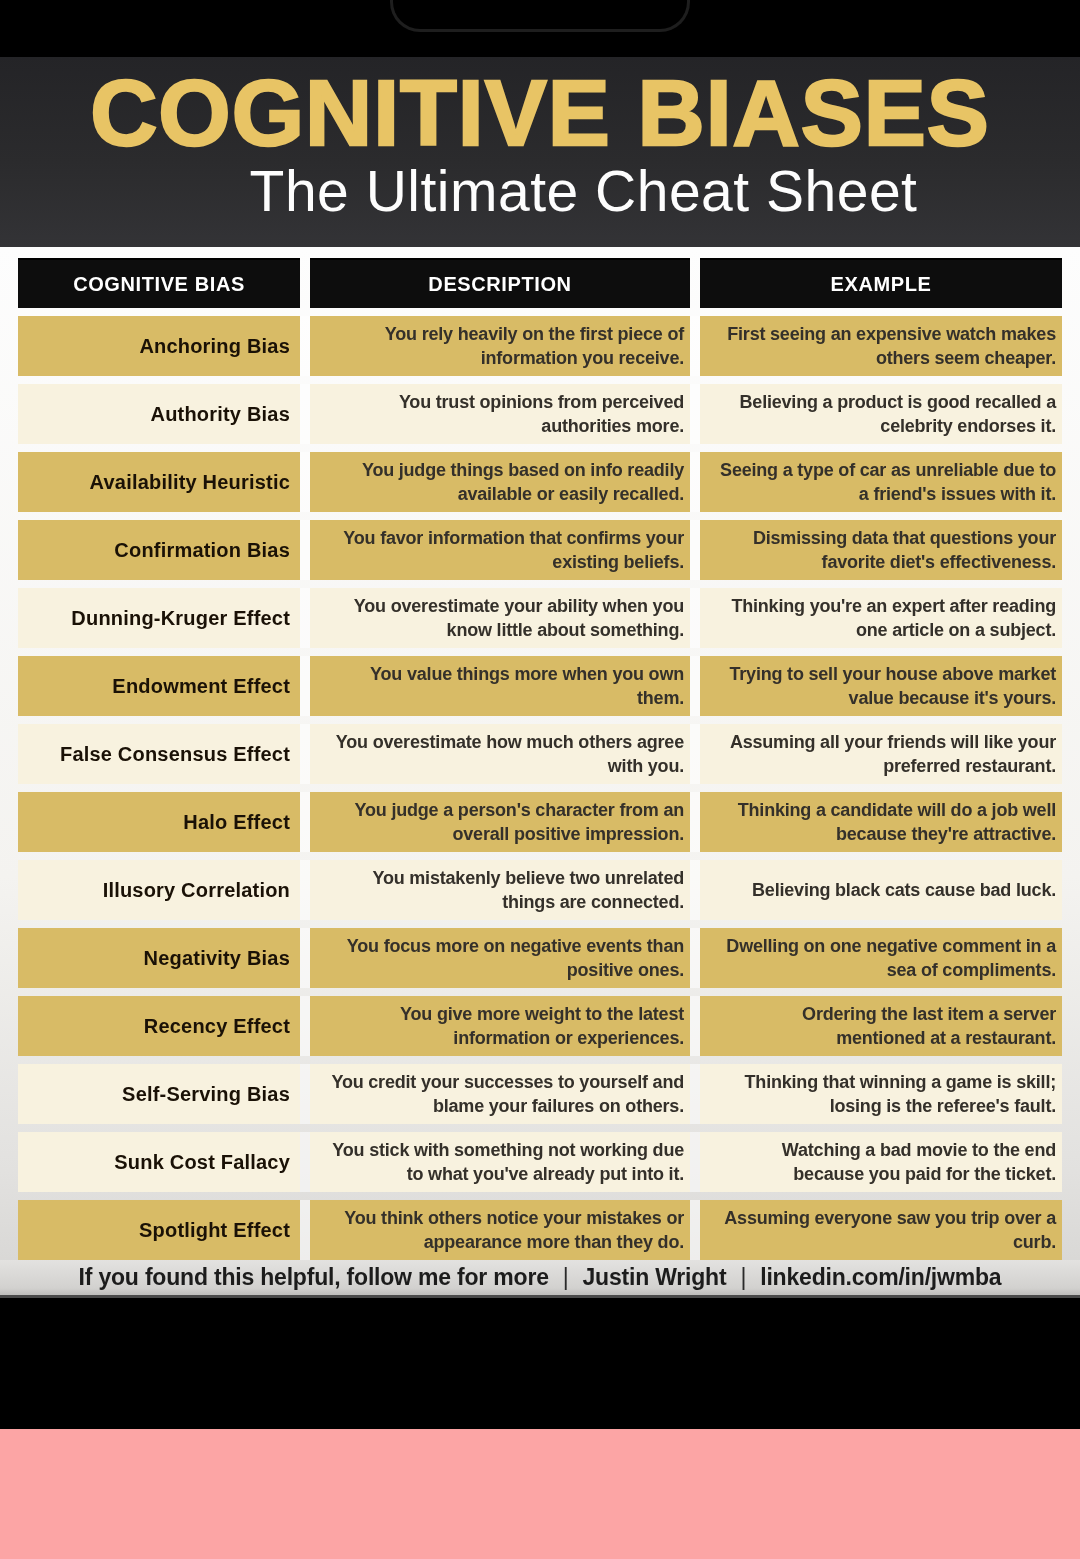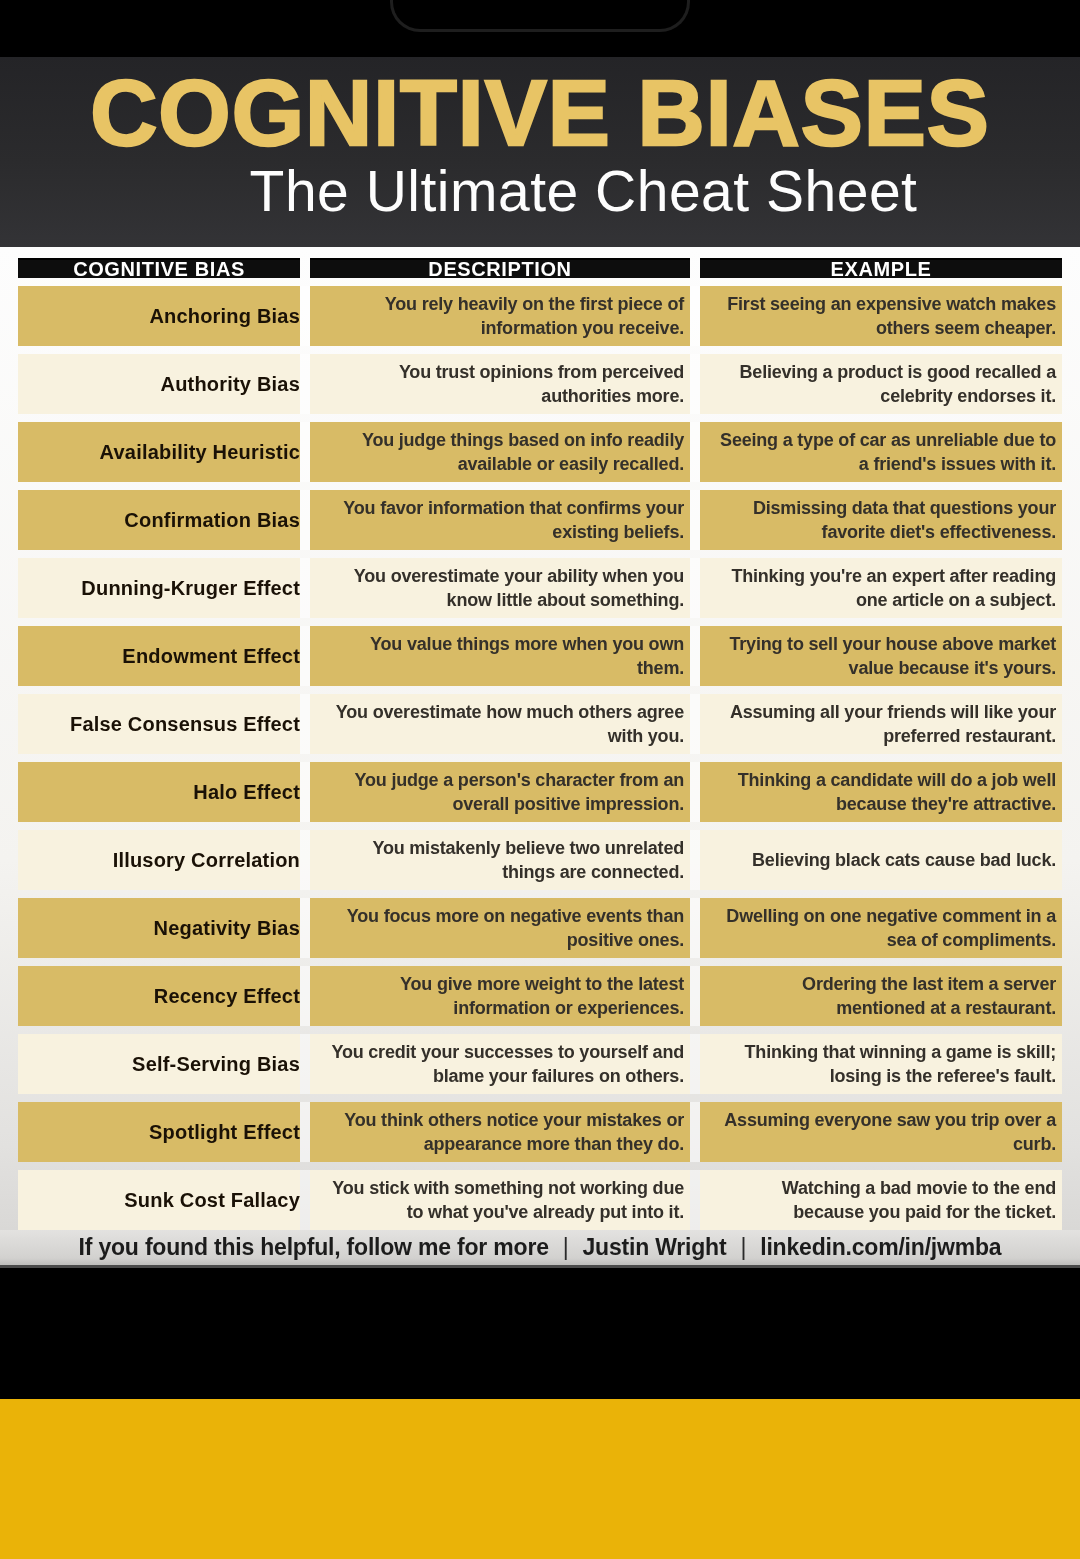--- a/index.html
+++ b/index.html
@@ -6,21 +6,21 @@
   html, body { width: 1080px; }
   body {
     font-family: "Liberation Sans", sans-serif;
     background: #000;
   }
   .page {
     position: relative;
     width: 1080px;
     height: 1559px;
     overflow: hidden;
-    background: #eab308;
+    background: #fca5a5;
   }
 
   
   .top-black {
     position: relative;
     height: 57px;
     background: #000;
   }
   .notch {
     position: absolute;
@@ -71,21 +71,21 @@
     padding: 11px 18px 0 18px;
   }
   .t-row {
     position: relative;
     display: grid;
     grid-template-columns: 282px 380px 362px;
     column-gap: 10px;
   }
   .t-header .cell {
     background: var(--header-bg, #0d0d0d);
-    height: 20px;
+    height: 50px;
     display: flex;
     align-items: center;
     justify-content: center;
     color: #fff;
     font-weight: 700;
     font-size: 20px;
     letter-spacing: 0.6px;
     border-top: 2px solid #000;
   }
   .t-body {
@@ -113,20 +113,21 @@
     width: 10px;
     background: rgba(255,255,255,0.55);
     pointer-events: none;
   }
   .t-body .t-row::before { left: 282px; }
   .t-body .t-row::after  { left: 672px; }
 
   .cell.bias {
     align-items: flex-end;
     text-align: right;
+    padding-right: 10px;
     font-weight: 700;
     font-size: 20px;
     color: #1a1106;
     letter-spacing: 0.2px;
   }
   .cell.desc, .cell.example {
     padding: 2px 6px 2px 12px;
     font-weight: 700;
     font-size: 18px;
     line-height: 24px;
@@ -236,29 +237,29 @@
           <div class="t-row gold">
     <div class="cell bias">Recency Effect</div>
     <div class="cell desc">You give more weight to the latest information or experiences.</div>
     <div class="cell example">Ordering the last item a server mentioned at a restaurant.</div>
   </div>
           <div class="t-row cream">
     <div class="cell bias">Self-Serving Bias</div>
     <div class="cell desc">You credit your successes to yourself and blame your failures on others.</div>
     <div class="cell example">Thinking that winning a game is skill; losing is the referee's fault.</div>
   </div>
+          <div class="t-row cream">
+    <div class="cell bias">Sunk Cost Fallacy</div>
+    <div class="cell desc">You stick with something not working due to what you've already put into it.</div>
+    <div class="cell example">Watching a bad movie to the end because you paid for the ticket.</div>
+  </div>
           <div class="t-row gold">
     <div class="cell bias">Spotlight Effect</div>
     <div class="cell desc">You think others notice your mistakes or appearance more than they do.</div>
     <div class="cell example">Assuming everyone saw you trip over a curb.</div>
-  </div>
-          <div class="t-row cream">
-    <div class="cell bias">Sunk Cost Fallacy</div>
-    <div class="cell desc">You stick with something not working due to what you've already put into it.</div>
-    <div class="cell example">Watching a bad movie to the end because you paid for the ticket.</div>
   </div>
         </div>
 
     </div>
 
     <div class="footer-bar">
       <span>If you found this helpful, follow me for more</span>
       <span class="pipe">|</span>
       <span>Justin Wright</span>
       <span class="pipe">|</span>

